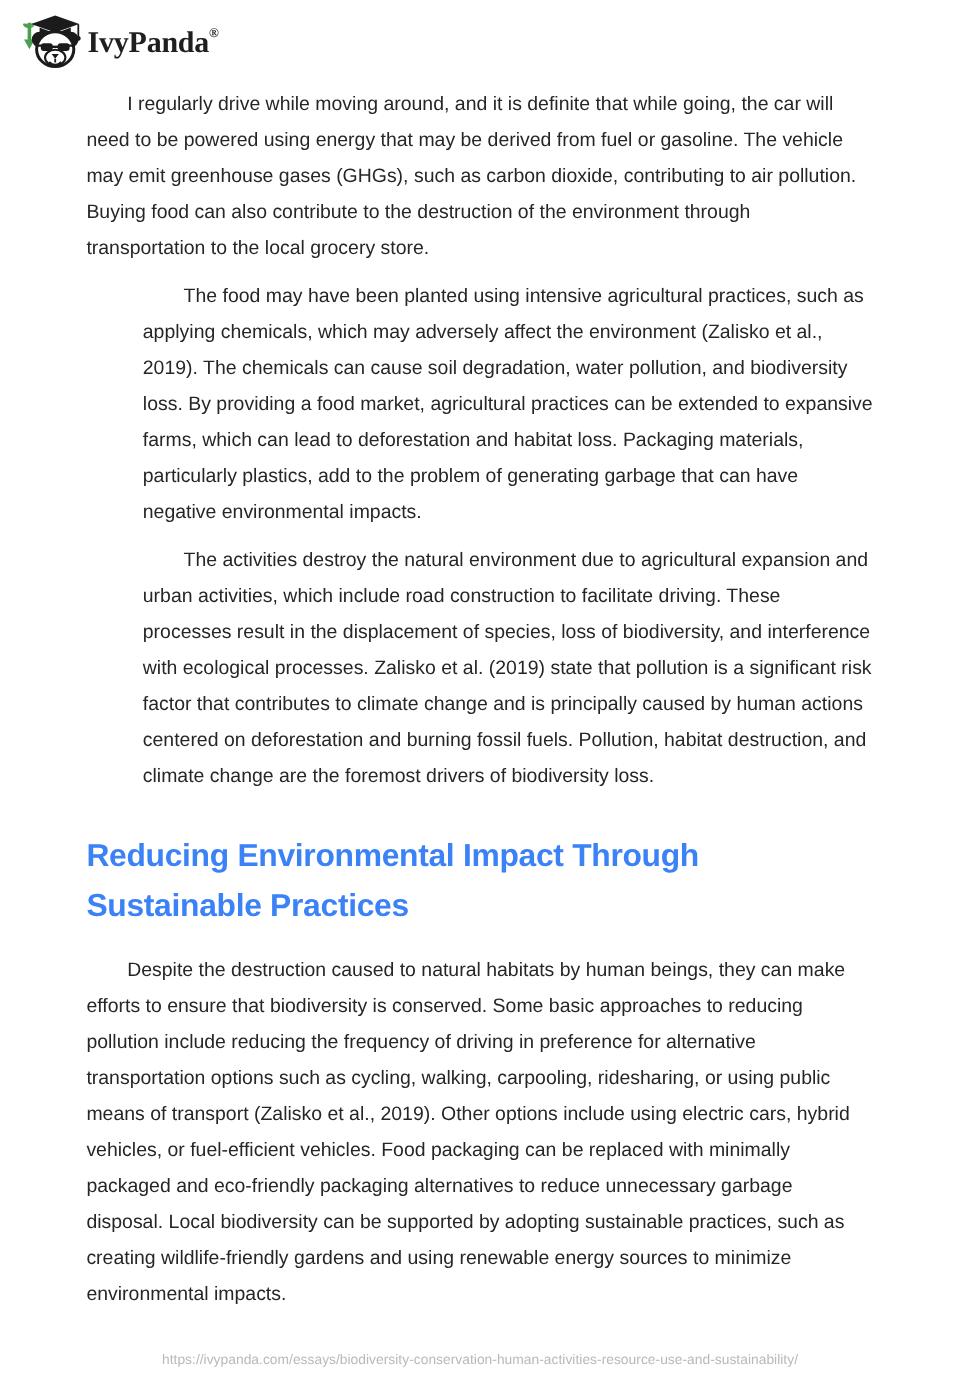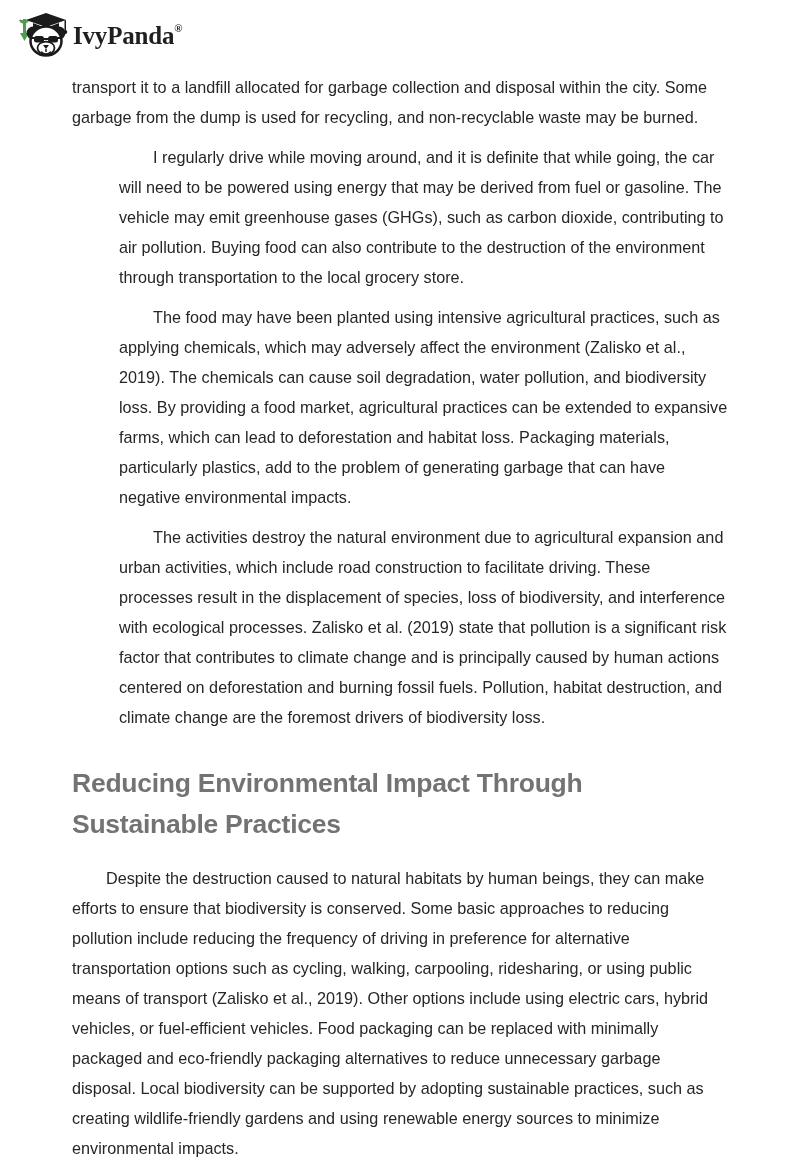--- a/index.html
+++ b/index.html
@@ -111,21 +111,21 @@
   }
 
   .indent {
     text-indent: 34px;
   }
 
   h2.section-heading {
     font-size: 26.5px;
     line-height: 41px;
     font-weight: bold;
-    color: #737373;
+    color: #3b82f6;
     margin: 31px 0 18px 0;
     letter-spacing: -0.25px;
     max-width: 600px;
   }
 
   
   .page-footer {
     position: absolute;
     left: 0;
     right: 0;
@@ -187,27 +187,29 @@
           <path d="M55 84 C59 89 69 89 73 84" stroke="#1b1b1b" stroke-width="3" fill="none" stroke-linecap="round"></path>
         </g>
       </svg>
       <span class="brand-name"><span>IvyPanda</span><span class="brand-reg">®</span></span>
     </a>
 
   </div>
 
   <div class="content">
 
-    <p>transport it to a landfill allocated for garbage collection and disposal within the city. Some garbage from the dump is used for recycling, and non-recyclable waste may be burned.</p>
 
     <p class="indent">I regularly drive while moving around, and it is definite that while going, the car will need to be powered using energy that may be derived from fuel or gasoline. The vehicle may emit greenhouse gases (GHGs), such as carbon dioxide, contributing to air pollution. Buying food can also contribute to the destruction of the environment through transportation to the local grocery store.</p>
 
     <p class="indent">The food may have been planted using intensive agricultural practices, such as applying chemicals, which may adversely affect the environment (Zalisko et al., 2019). The chemicals can cause soil degradation, water pollution, and biodiversity loss. By providing a food market, agricultural practices can be extended to expansive farms, which can lead to deforestation and habitat loss. Packaging materials, particularly plastics, add to the problem of generating garbage that can have negative environmental impacts.</p>
 
     <p class="indent">The activities destroy the natural environment due to agricultural expansion and urban activities, which include road construction to facilitate driving. These processes result in the displacement of species, loss of biodiversity, and interference with ecological processes. Zalisko et al. (2019) state that pollution is a significant risk factor that contributes to climate change and is principally caused by human actions centered on deforestation and burning fossil fuels. Pollution, habitat destruction, and climate change are the foremost drivers of biodiversity loss.</p>
 
     <h2 class="section-heading">Reducing Environmental Impact Through Sustainable Practices</h2>
 
     <p class="indent">Despite the destruction caused to natural habitats by human beings, they can make efforts to ensure that biodiversity is conserved. Some basic approaches to reducing pollution include reducing the frequency of driving in preference for alternative transportation options such as cycling, walking, carpooling, ridesharing, or using public means of transport (Zalisko et al., 2019). Other options include using electric cars, hybrid vehicles, or fuel-efficient vehicles. Food packaging can be replaced with minimally packaged and eco-friendly packaging alternatives to reduce unnecessary garbage disposal. Local biodiversity can be supported by adopting sustainable practices, such as creating wildlife-friendly gardens and using renewable energy sources to minimize environmental impacts.</p>
   </div>
 
+  <div class="page-footer">
+    <a class="footer-url" href="#">https://ivypanda.com/essays/biodiversity-conservation-human-activities-resource-use-and-sustainability/</a>
+  </div>
 
 </div>
 
 </body></html>

